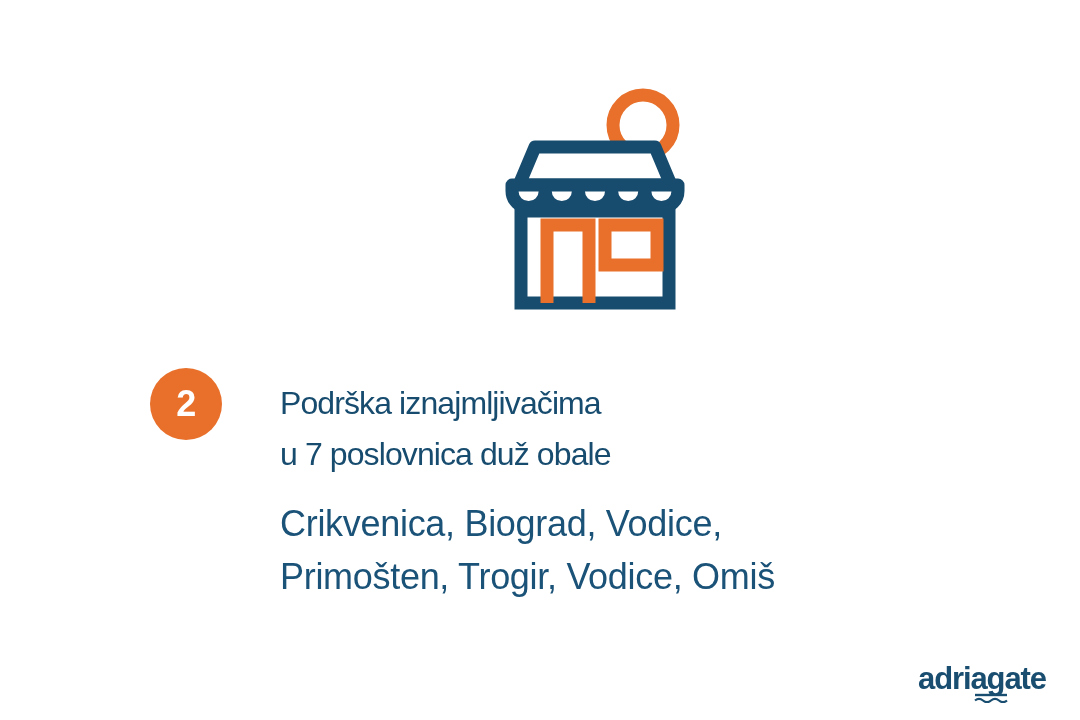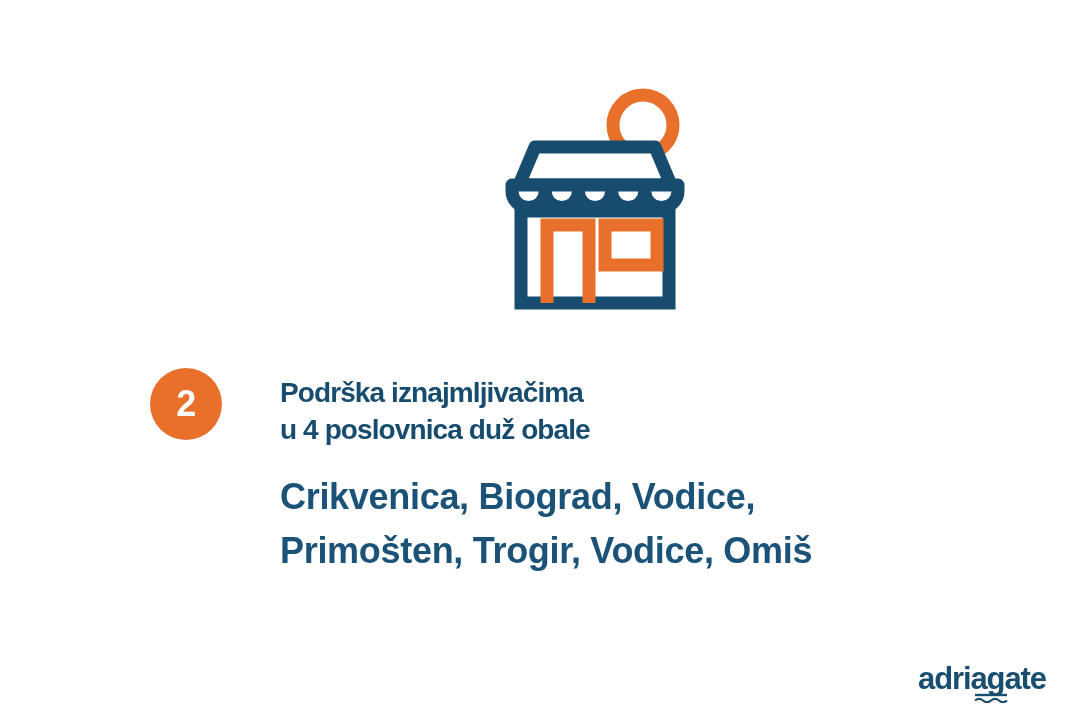--- a/index.html
+++ b/index.html
@@ -55,30 +55,31 @@
 
   
   #text-block {
     position: absolute;
     left: 280px;
     top: 374px;
     width: 760px;
   }
   .headline {
     color: #174C6F;
-    font-size: 28px;
-    font-weight: bold;
+    font-size: 32px;
+    font-weight: normal;
     line-height: 1.33;
     letter-spacing: -0.9px;
     white-space: nowrap;
+    margin-top: 8px;
   }
   .subline {
     color: #1A5278;
     font-size: 36px;
-    font-weight: bold;
+    font-weight: normal;
     line-height: 1.48;
     letter-spacing: -0.3px;
     white-space: nowrap;
   }
   #subtitle-group {
     margin-top: 22px;
   }
 
   
   #brand-logo {
@@ -131,21 +132,21 @@
       <rect x="110" y="140" width="52" height="40" fill="none" stroke="#E8702A" stroke-width="13"></rect>
     </svg>
   </div>
 
   <div id="step-badge">
     <span class="badge-num">2</span>
   </div>
 
   <div id="text-block">
     <div class="headline">Podrška iznajmljivačima</div>
-    <div class="headline">u 4 poslovnica duž obale</div>
+    <div class="headline">u 7 poslovnica duž obale</div>
 
     <div id="subtitle-group">
       <div class="subline">Crikvenica, Biograd, Vodice,</div>
       <div class="subline">Primošten, Trogir, Vodice, Omiš</div>
     </div>
   </div>
 
   <div id="brand-logo">
     <span class="logo-text">adriagate</span>
     <svg class="logo-wave" viewBox="0 0 34 10" xmlns="http://www.w3.org/2000/svg">

